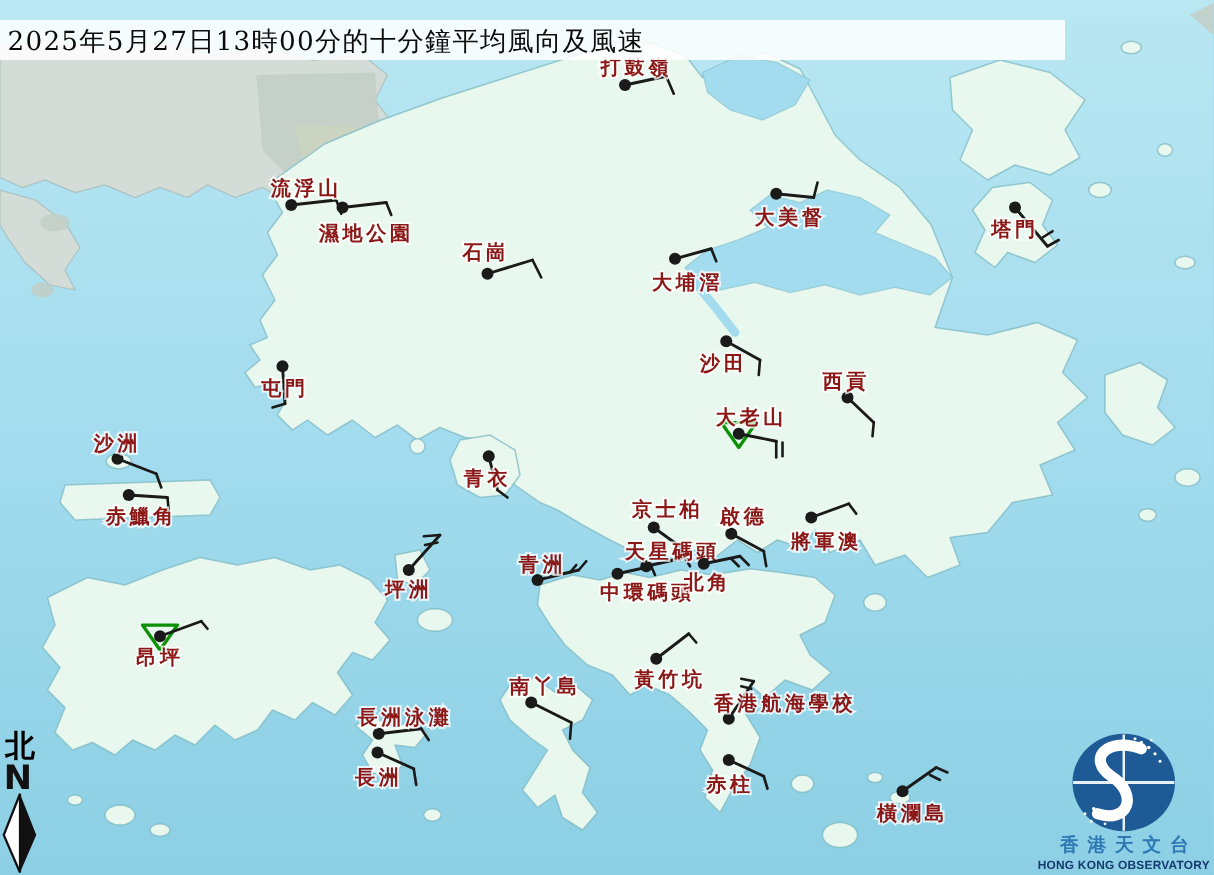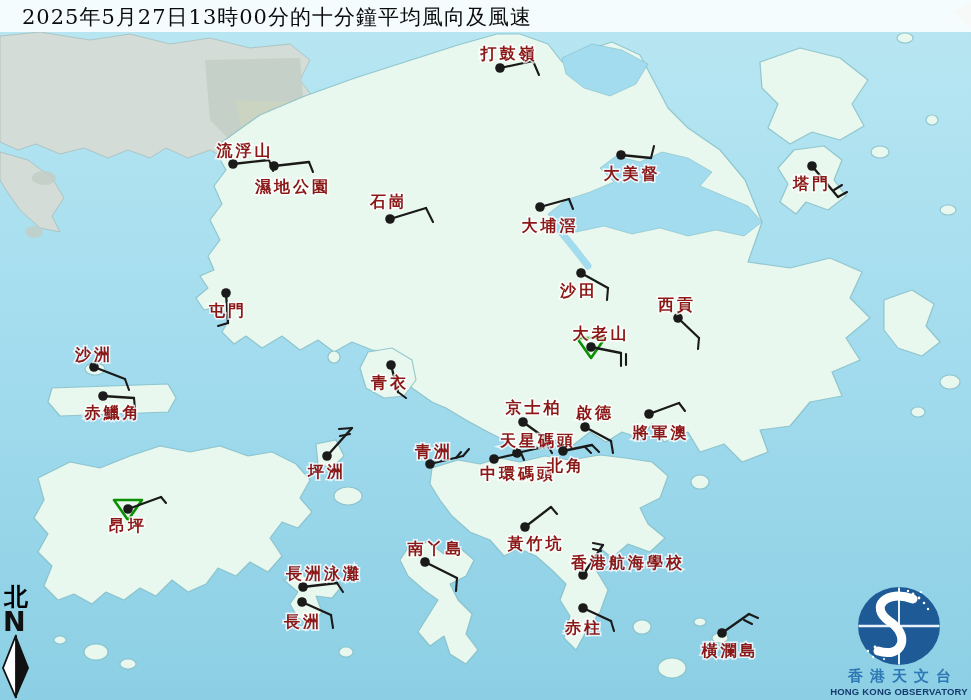--- a/index.html
+++ b/index.html
@@ -6,22 +6,22 @@
   #app{position:relative;width:971px;height:700px;overflow:hidden;
        font-family:"DejaVu Serif","Liberation Serif",serif;}
   #map{position:absolute;left:0;top:0;}
   .land{fill:var(--land,#e9f8ee);stroke:rgba(125,185,195,.75);stroke-width:1.2;stroke-linejoin:round;}
   .sea-cut{fill:var(--sea-mid,#a3dcee);stroke:rgba(125,185,195,.55);stroke-width:1;}
   .urban{fill:#d3dcd6;stroke:rgba(150,170,165,.5);stroke-width:1;}
   .urban2{fill:#c2cec6;opacity:.85;}
   .urban3{fill:#cbd4bf;opacity:.8;}
   .stn{font:600 16px "DejaVu Serif","Liberation Serif",serif;letter-spacing:3px;
        paint-order:stroke;stroke:rgba(255,255,255,.78);stroke-width:3px;text-anchor:middle;}
-  .titlebar{position:absolute;left:0;top:0;width:971px;height:32px;
-            background:rgba(255,255,255,.86);box-sizing:border-box;padding-left:16px;}
+  .titlebar{position:absolute;left:0;top:16px;width:852px;height:32px;
+            background:rgba(255,255,255,.86);box-sizing:border-box;}
   .titlebar span{display:block;padding:3px 0 0 6px;font-size:21px;letter-spacing:1px;color:#0c0c0c;
                  font-family:"DejaVu Serif","Liberation Serif",serif;white-space:nowrap;}
   .logo-zh{font:bold 15px "DejaVu Sans","Liberation Sans",sans-serif;fill:#2e78b5;letter-spacing:7px;text-anchor:middle;}
   .logo-en{font:bold 9.5px "Liberation Sans","DejaVu Sans",sans-serif;fill:#16396e;letter-spacing:.2px;text-anchor:middle;}
   .compass-zh{font:bold 24px "DejaVu Serif","Liberation Serif",serif;fill:#000;}
   .compass-n{font:bold 27px "DejaVu Sans","Liberation Sans",sans-serif;fill:#111;}
 </style>
 </head>
 <body>
 

